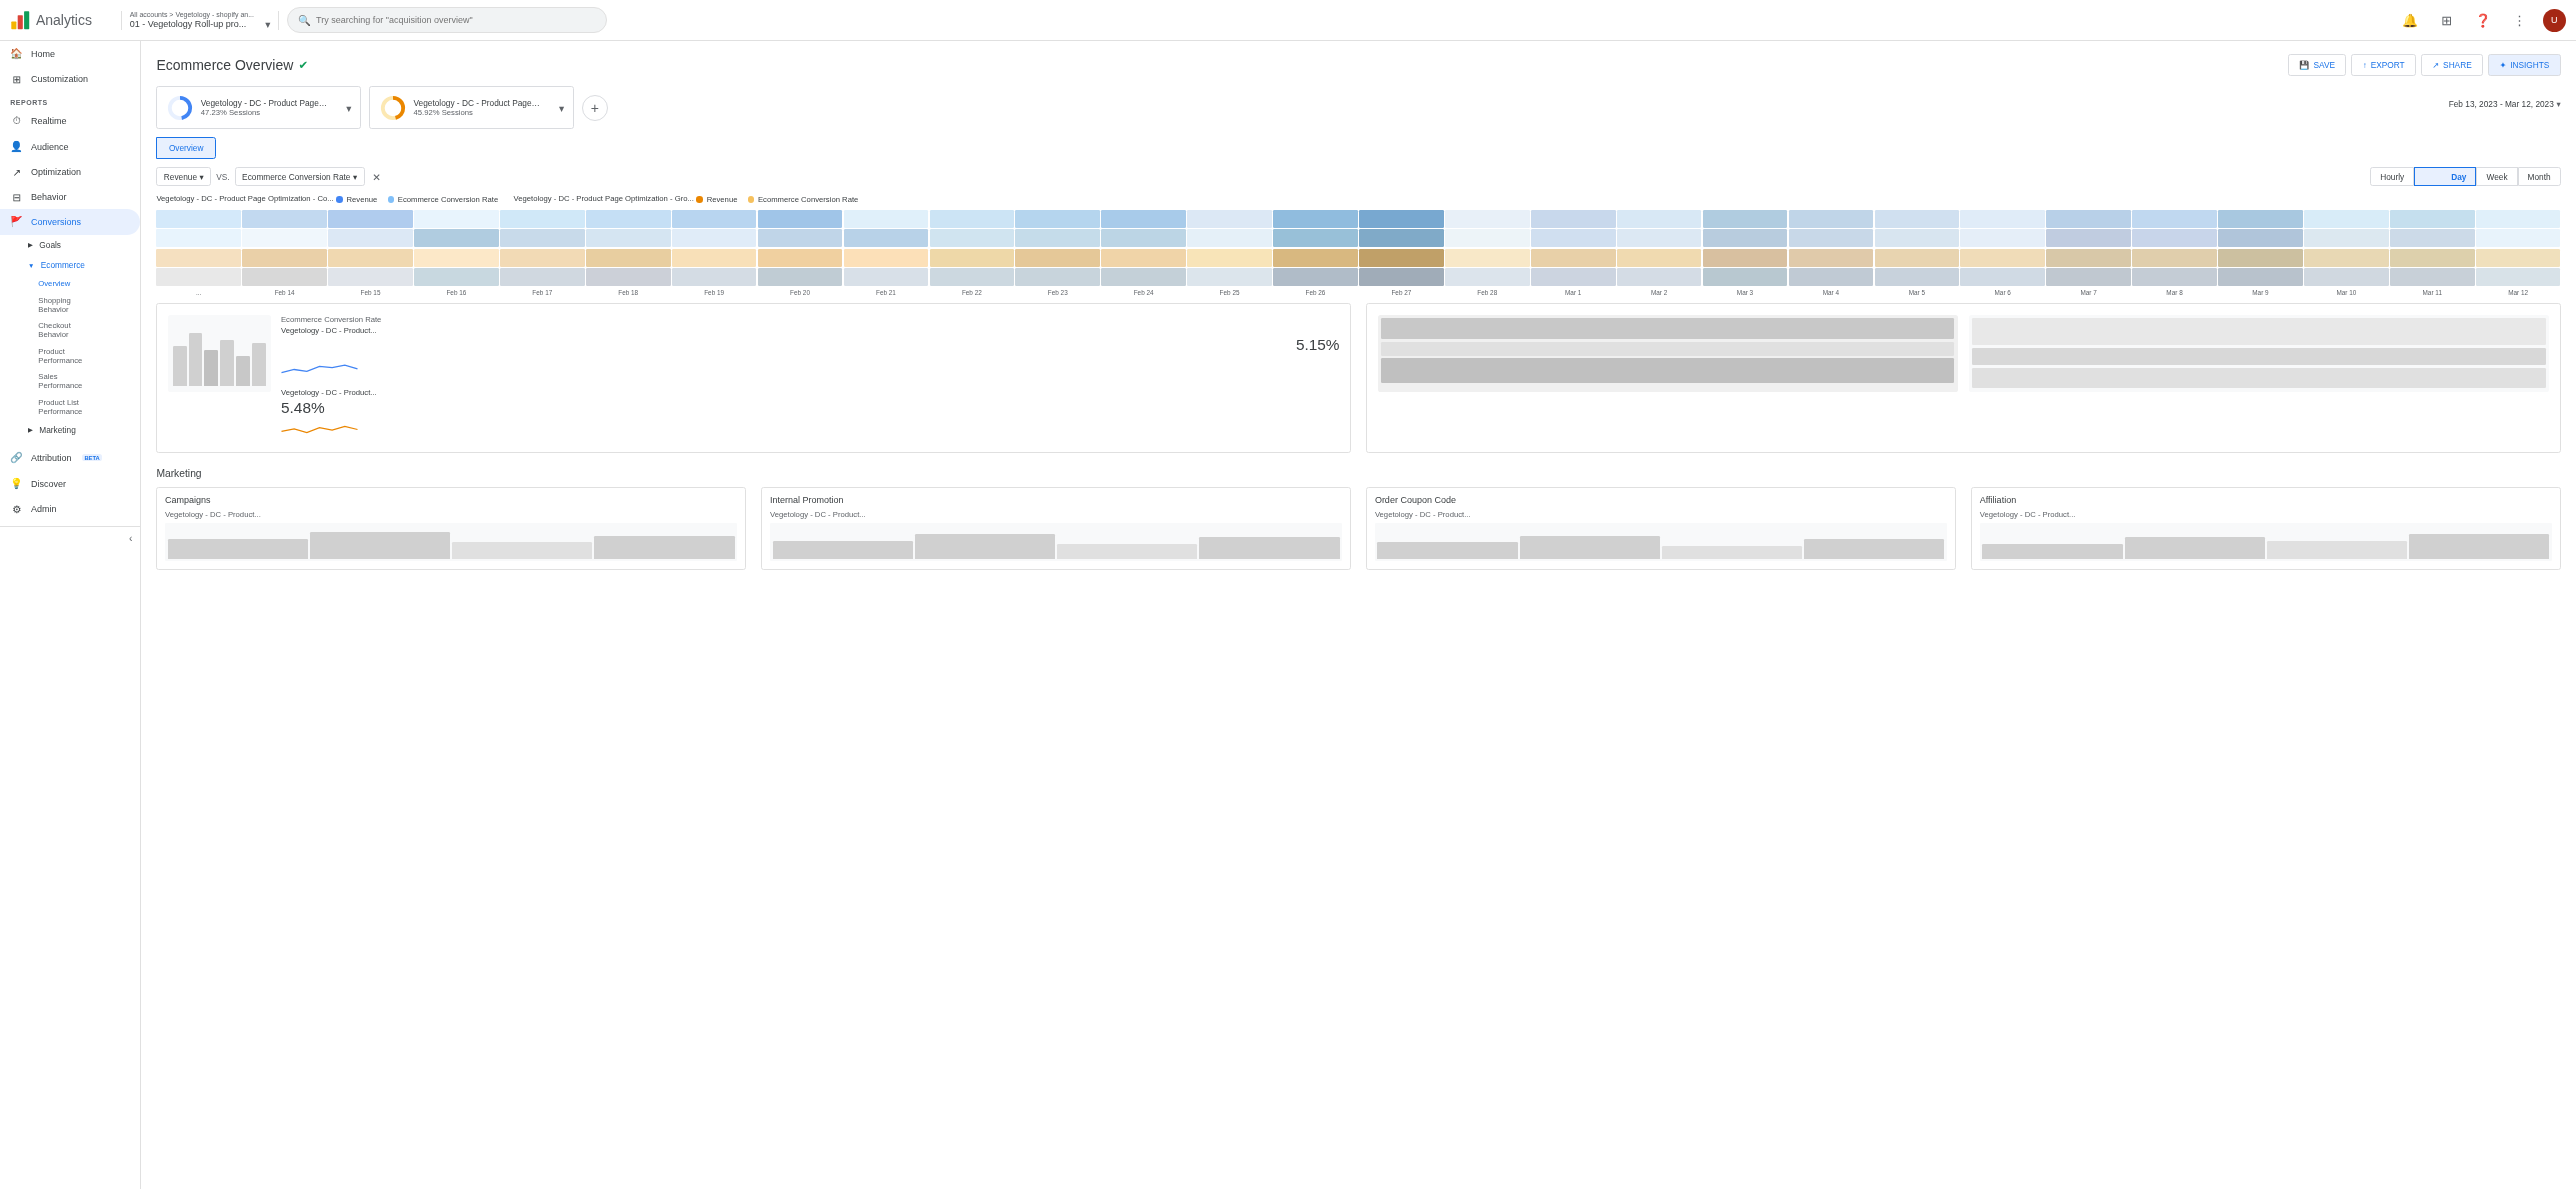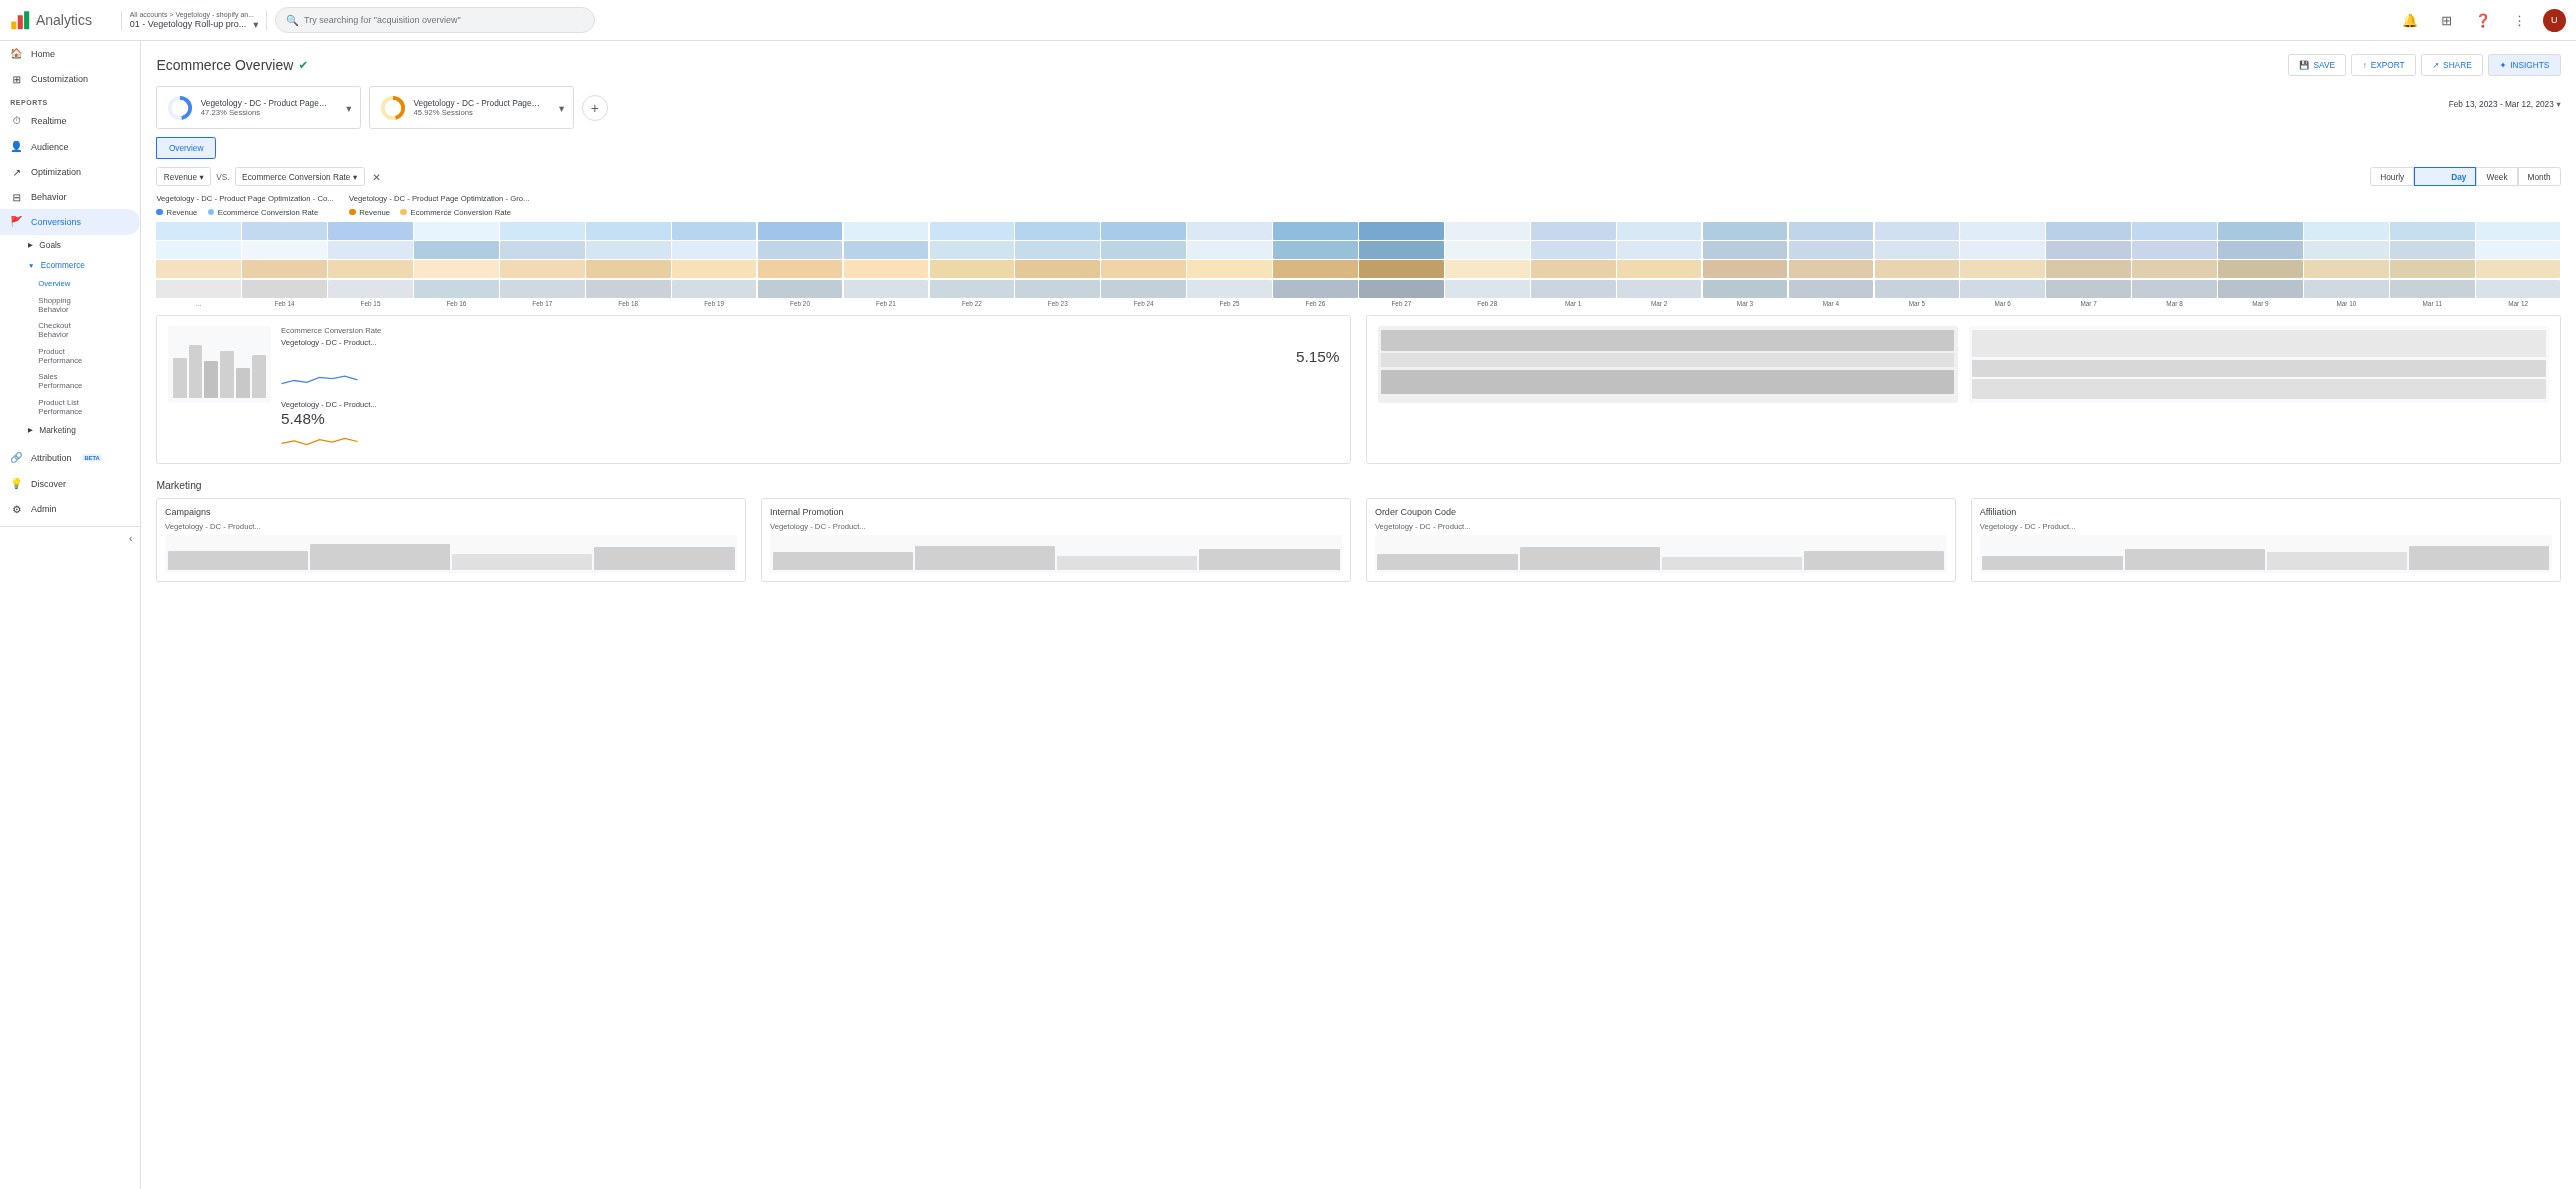--- a/index.html
+++ b/index.html
@@ -8,21 +8,21 @@
     
     .top-nav {
       display: flex; align-items: center; height: 41px; border-bottom: 0.6px solid #e0e0e0;
       padding: 0 10.3px; background: #fff; flex-shrink: 0; gap: 7.7px;
     }
     .top-nav-logo { display: flex; align-items: center; gap: 5.1px; width: 103px; }
     .logo-icon { width: 20.5px; height: 20.5px; }
     .logo-text { font-size: 14px; color: #5f6368; font-weight: 400; }
     .top-nav-account { display: flex; flex-direction: column; padding: 0 7.7px; border-left: 0.6px solid #e0e0e0; border-right: 0.6px solid #e0e0e0; }
     .account-path { font-size: 7px; color: #5f6368; }
-    .account-name { font-size: 9px; color: #3c4043; font-weight: 500; display: flex; align-items: center; gap: 7px; cursor: pointer; }
+    .account-name { font-size: 9px; color: #3c4043; font-weight: 500; display: flex; align-items: center; gap: 19px; cursor: pointer; }
     .account-name .chevron { font-size: 10.3px; color: #5f6368; }
     .search-bar { flex: 1; max-width: 320px; height: 26px; border: 0.6px solid #e0e0e0; border-radius: 15.4px; background: #f1f3f4; display: flex; align-items: center; padding: 0 10.3px; gap: 5.1px; color: #5f6368; }
     .search-bar input { border: none; background: transparent; outline: none; width: 100%; font-size: 9px; color: #5f6368; }
     .top-nav-actions { margin-left: auto; display: flex; align-items: center; gap: 10.3px; }
     .nav-icon-btn { width: 26px; height: 26px; display: flex; align-items: center; justify-content: center; border-radius: 50%; cursor: pointer; color: #5f6368; font-size: 13px; }
     .avatar { width: 23px; height: 23px; border-radius: 50%; background: #a52714; display: flex; align-items: center; justify-content: center; color: #fff; font-size: 9px; font-weight: 500; cursor: pointer; overflow: hidden; }
 
     
     .main-layout { display: flex; flex: 1; overflow: hidden; }
 
@@ -76,21 +76,21 @@
     .vs-label { font-size: 8.3px; color: #5f6368; font-weight: 500; }
     .filter-remove { color: #5f6368; cursor: pointer; font-size: 10.3px; margin-left: 2.6px; }
     .time-controls { display: flex; gap: 0; }
     .time-btn { padding: 3.8px 9px; border: 0.6px solid #dadce0; cursor: pointer; font-size: 8.3px; color: #3c4043; background: #fff; }
     .time-btn:first-child { border-radius: 2.6px 0 0 2.6px; }
     .time-btn:last-child { border-radius: 0 2.6px 2.6px 0; }
     .time-btn.active { background: #e8f0fe; color: #1a73e8; font-weight: 600; border-color: #1a73e8; padding-left: 36px; }
 
     
     .legend-row { display: flex; gap: 15.4px; margin-bottom: 5.1px; font-size: 7.7px; color: #3c4043; }
-    .legend-group { display: flex; flex-direction: column; gap: 2.6px; }
+    .legend-group { display: flex; flex-direction: row; gap: 2.6px; }
     .legend-item { display: flex; align-items: center; gap: 3.8px; }
     .legend-dot { width: 6.4px; height: 6.4px; border-radius: 50%; }
 
     
     .heatmap-container { overflow-x: auto; margin-bottom: 5.1px; }
 
     
     .sections-row { display: flex; gap: 15.4px; margin-bottom: 15.4px; }
     .section-card { flex: 1; border: 0.6px solid #e0e0e0; border-radius: 2.6px; padding: 10.3px; }
     .section-title { font-size: 10.3px; font-weight: 500; margin-bottom: 7.7px; }

